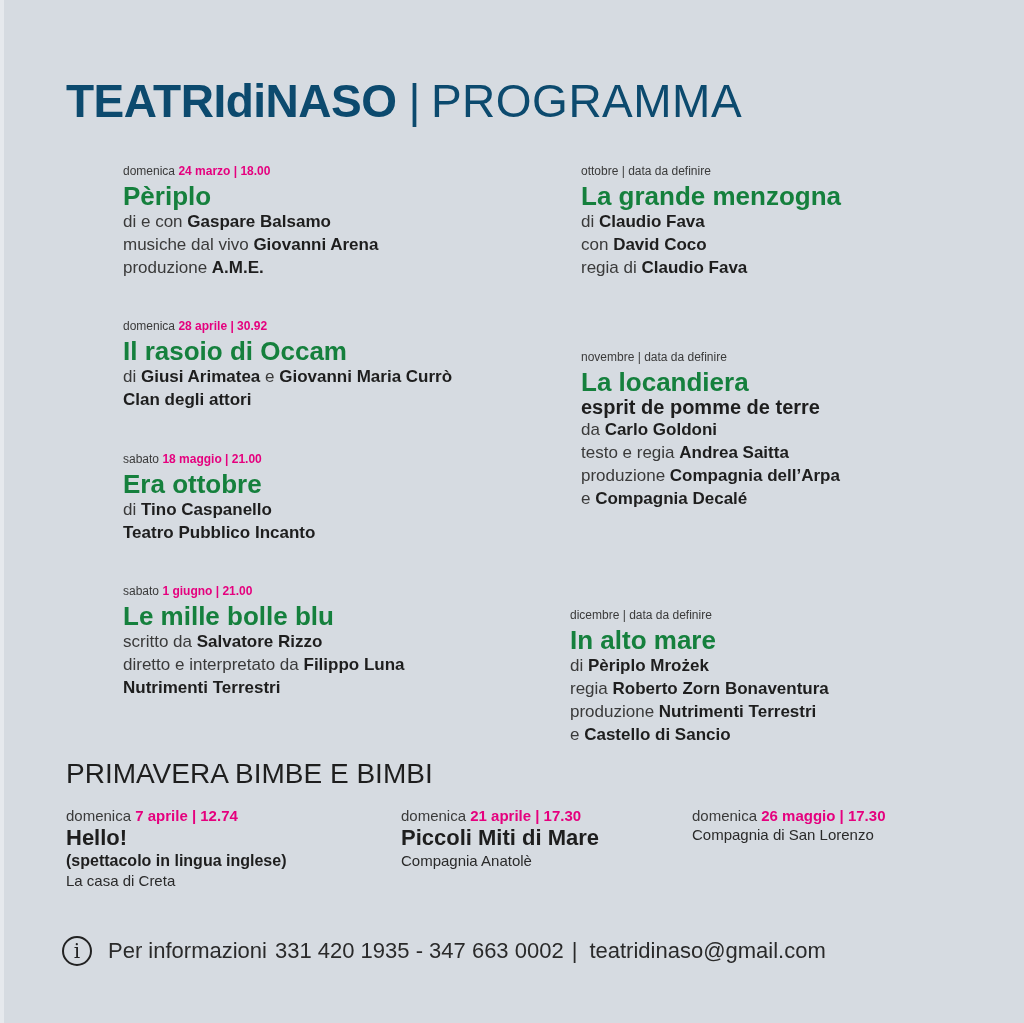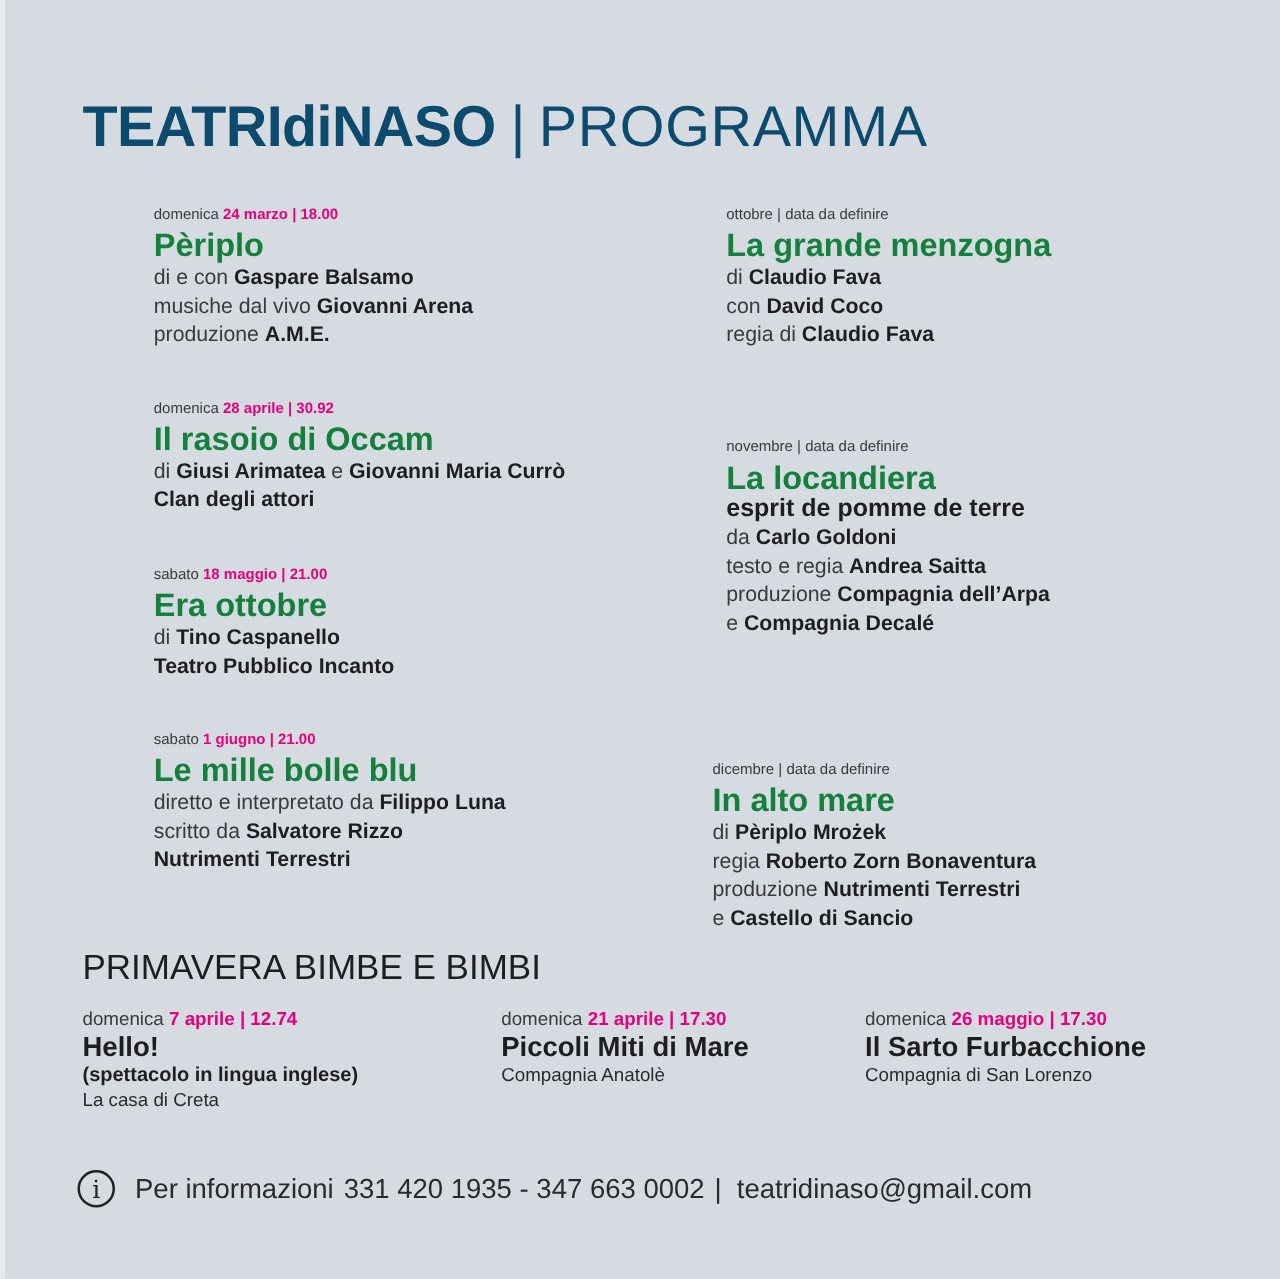--- a/index.html
+++ b/index.html
@@ -81,22 +81,22 @@
 <div class="event" style="left:123px; top:448px;">
   <div class="date"><span>sabato</span> <span class="hl">18 maggio | 21.00</span></div>
   <div class="name">Era ottobre</div>
   <div class="line"><span>di </span><b>Tino Caspanello</b></div>
   <div class="line"><b>Teatro Pubblico Incanto</b></div>
 </div>
 
 <div class="event" style="left:123px; top:580px;">
   <div class="date"><span>sabato</span> <span class="hl">1 giugno | 21.00</span></div>
   <div class="name">Le mille bolle blu</div>
+  <div class="line"><span>scritto da </span><b>Salvatore Rizzo</b></div>
   <div class="line"><span>diretto e interpretato da </span><b>Filippo Luna</b></div>
-  <div class="line"><span>scritto da </span><b>Salvatore Rizzo</b></div>
   <div class="line"><b>Nutrimenti Terrestri</b></div>
 </div>
 
 <div class="event" style="left:581px; top:160px;">
   <div class="date">ottobre | data da definire</div>
   <div class="name">La grande menzogna</div>
   <div class="line"><span>di </span><b>Claudio Fava</b></div>
   <div class="line"><span>con </span><b>David Coco</b></div>
   <div class="line"><span>regia di </span><b>Claudio Fava</b></div>
 </div>
@@ -130,21 +130,20 @@
 </div>
 
 <div class="kid" style="left:401px;">
   <div class="date"><span>domenica</span> <span class="hl">21 aprile | 17.30</span></div>
   <div class="name">Piccoli Miti di Mare</div>
   <div class="line">Compagnia Anatolè</div>
 </div>
 
 <div class="kid" style="left:692px;">
   <div class="date"><span>domenica</span> <span class="hl">26 maggio | 17.30</span></div>
-  <div class="name">Il Sarto Furbacchione</div>
   <div class="line">Compagnia di San Lorenzo</div>
 </div>
 
 <div class="footer">
   <span class="info-icon">i</span>
   <span class="label">Per informazioni</span>
   <span class="phones">331 420 1935 - 347 663 0002</span>
   <span class="pipe">|</span>
   <span class="email">teatridinaso@gmail.com</span>
 </div>

